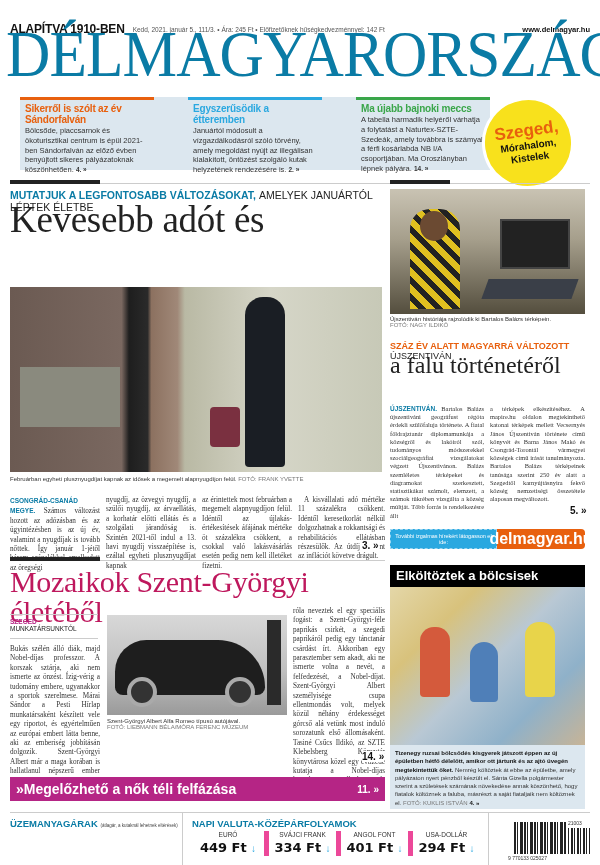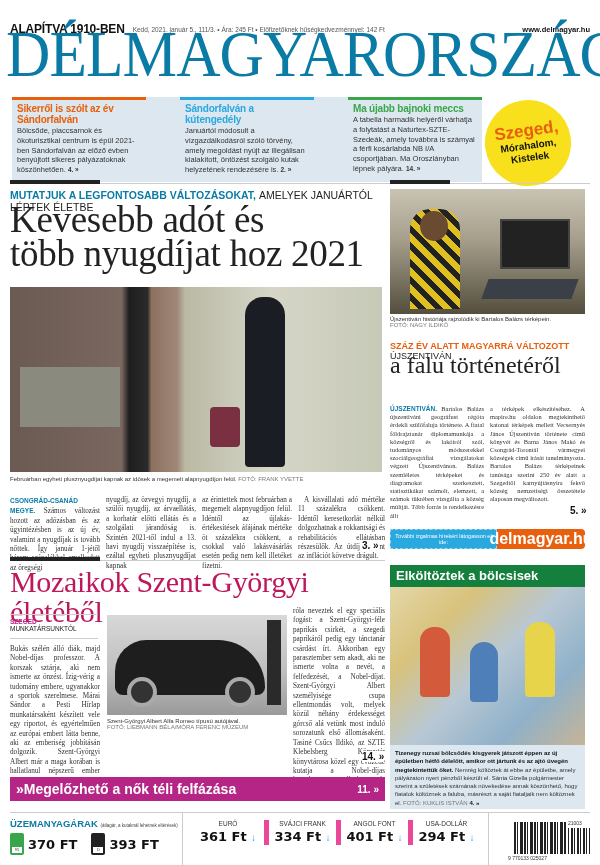--- a/index.html
+++ b/index.html
@@ -11,21 +11,21 @@
   .topstrip { left: 10px; top: 22px; width: 580px; height: 14px; display: flex; align-items: center; }
   .founded { font-weight: bold; font-size: 12px; color: #111; letter-spacing: -0.2px; }
   .issue { font-size: 6.5px; color: #555; margin-left: 8px; }
   .site { margin-left: auto; font-weight: bold; font-size: 7.5px; color: #111; }
 
   
   .masthead { left: 6px; top: 16px; width: 590px; height: 76px; font-family: "Liberation Serif", "DejaVu Serif", serif;
     font-size: 66px; line-height: 76px; color: #0a7ba5; letter-spacing: -1px; white-space: nowrap; transform: scaleX(0.93); transform-origin: left; }
 
   
-  .teasers { left: 12px; top: 97px; width: 470px; height: 85px; background: #dce7ef; display: flex; gap: 34px; }
+  .teasers { left: 20px; top: 97px; width: 470px; height: 73px; background: #dce7ef; display: flex; gap: 34px; }
   .teaser { flex: 1; padding: 4px 5px 0 5px; position: relative; }
   .teaser .bar { position: absolute; top: 0; left: 0; right: 0; height: 3px; }
   .teaser h3 { font-size: 10px; font-weight: bold; margin-top: 2px; letter-spacing: -0.2px; }
   .teaser p { font-size: 7.5px; line-height: 9.8px; color: #333; margin-top: 1px; }
   .pg { font-weight: bold; font-size: 6.5px; }
   .badge { left: 482px; top: 97px; width: 92px; height: 92px; border-radius: 50%; background: #f8e11c; border: 3px solid #fff;
     display: flex; flex-direction: column; align-items: center; justify-content: center; transform: rotate(-8deg); text-align: center; }
   .badge .b1 { font-size: 17px; font-weight: bold; color: #e8600e; line-height: 18px; }
   .badge .b2 { font-size: 10px; font-weight: bold; color: #111; line-height: 12px; }
 
@@ -47,21 +47,21 @@
 
   
   .r-kicker { font-size: 9px; font-weight: bold; color: #e8600e; }
   .r-kicker .rest { color: #222; font-weight: normal; }
   .r-hl { font-family: "Liberation Serif", serif; font-size: 24px; line-height: 24px; color: #222; }
 
   .promo { left: 390px; top: 529px; width: 195px; height: 20px; display: flex; }
   .promo .l { flex: 1; background: #2aa8e0; color: #fff; font-size: 5.5px; text-align: center; display: flex; align-items: center; justify-content: center; line-height: 6.5px; border: 1px dashed #9bd6f2; }
   .promo .r { width: 88px; background: #e8600e; color: #fff; font-weight: bold; font-size: 16px; display: flex; align-items: center; justify-content: center; border-radius: 0 4px 4px 0; }
 
-  .orange-bar { left: 390px; top: 565px; width: 195px; height: 22px; background: #15803d; color: #fff; font-weight: bold; font-size: 13px; padding: 3px 6px; }
+  .orange-bar { left: 390px; top: 565px; width: 195px; height: 22px; background: #000000; color: #fff; font-weight: bold; font-size: 13px; padding: 3px 6px; }
 
   .moz-hl { left: 10px; top: 567px; width: 370px; font-family: "Liberation Serif", serif; font-size: 30px; line-height: 30px; color: #be185d; letter-spacing: -0.3px; }
 
   .magenta-bar { left: 10px; top: 777px; width: 375px; height: 24px; background: #b52585; color: #fff; font-weight: bold; font-size: 14px; padding: 4px 6px; display: flex; }
   .magenta-bar .pg2 { margin-left: auto; font-size: 10px; padding-top: 3px; }
 
   .nursery-cap { left: 390px; top: 745px; width: 195px; height: 64px; background: #dce7ef; padding: 4px 5px; font-size: 6px; line-height: 8.3px; color: #333; }
   .nursery-cap b { color: #111; }
 
   
@@ -92,21 +92,21 @@
 <div class="abs masthead">DÉLMAGYARORSZÁG</div>
 
 <div class="abs teasers">
   <div class="teaser">
     <div class="bar" style="background:#e8600e"></div>
     <h3 style="color:#e8600e">Sikerről is szólt az év Sándorfalván</h3>
     <p><span>Bölcsőde, piaccsarnok és ökoturisztikai centrum is épül 2021-ben Sándorfalván az előző évben benyújtott sikeres pályázatoknak köszönhetően.</span> <span class="pg">4. »</span></p>
   </div>
   <div class="teaser">
     <div class="bar" style="background:#2aa8e0"></div>
-    <h3 style="color:#2aa8e0">Sándorfalván a kútengedély</h3>
+    <h3 style="color:#2aa8e0">Egyszerűsödik a étteremben</h3>
     <p><span>Januártól módosult a vízgazdálkodásról szóló törvény, amely megoldást nyújt az illegálisan kialakított, öntözést szolgáló kutak helyzetének rendezésére is.</span> <span class="pg">2. »</span></p>
   </div>
   <div class="teaser">
     <div class="bar" style="background:#3aa64a"></div>
     <h3 style="color:#3aa64a">Ma újabb bajnoki meccs</h3>
     <p><span>A tabella harmadik helyéről várhatja a folytatást a Naturtex-SZTE-Szedeák, amely továbbra is számyal a férfi kosárlabda NB I/A csoportjában. Ma Oroszlányban lépnek pályára.</span> <span class="pg">14. »</span></p>
   </div>
 </div>
 
 <div class="abs badge">
@@ -119,21 +119,20 @@
   <div style="display:flex;align-items:flex-end;">
     <div class="rule-dark" style="width:90px;"></div>
     <div class="rule-light" style="flex:1;"></div>
   </div>
 </div>
 <div class="abs kicker" style="left:10px;top:189px;width:380px;">
   <span class="hl">MUTATJUK A LEGFONTOSABB VÁLTOZÁSOKAT,</span> <span class="rest">AMELYEK JANUÁRTÓL LÉPTEK ÉLETBE</span>
 </div>
 <div class="abs lead-hl">
   <div>Kevesebb adót és</div>
-  <div>több nyugdíjat hoz 2021</div>
 </div>
 
 <div class="abs photo" style="left:10px;top:287px;width:372px;height:185px;background:linear-gradient(90deg,#6b5a52 0%,#7a6860 30%,#1e1e1e 32%,#2a2a2a 37%,#8c7160 38%,#a08878 45%,#b9b9a4 47%,#d6d6c8 70%,#c7c9b7 100%);">
   <div style="position:absolute;left:10px;top:80px;width:100px;height:60px;background:#8a8a7e;"></div>
   <div style="position:absolute;left:235px;top:10px;width:40px;height:170px;background:#1a1e24;border-radius:18px 18px 4px 4px;"></div>
   <div style="position:absolute;left:200px;top:120px;width:30px;height:40px;background:#7a3040;border-radius:4px;"></div>
 </div>
 <div class="abs caption" style="left:10px;top:476px;width:380px;">
   <span>Februárban egyheti pluszny­ugdíjat kapnak az idősek a megemelt alapnyugdíjon felül.</span> <span class="credit">FOTÓ: FRANK YVETTE</span>
 </div>
@@ -218,41 +217,28 @@
 <div class="abs pageref" style="left:362px;top:751px;">14. »</div>
 
 <div class="abs magenta-bar">
   <span>»Megelőzhető a nők téli felfázása</span>
   <span class="pg2">11. »</span>
 </div>
 
 <div class="abs footer">
   <div style="position:absolute;left:0;top:5px;width:170px;">
     <div class="ft-title"><span>ÜZEMANYAGÁRAK</span> <span class="ft-note">(átlagár, a kutaknál lehetnek eltérések)</span></div>
-    <div style="display:flex;gap:14px;margin-top:4px;">
-      <div class="fuel">
-        <div class="pump" style="background:#3aa64a;">
-            <span>95</span>
-          </div>
-        <span class="fuel-price">370 FT</span>
-      </div>
-      <div class="fuel">
-        <div class="pump" style="background:#222;">
-            <span>D</span>
-          </div>
-        <span class="fuel-price">393 FT</span>
-      </div>
-    </div>
   </div>
   <div style="position:absolute;left:172px;top:0;width:1px;height:52px;background:#ccc;"></div>
   <div style="position:absolute;left:182px;top:5px;width:300px;">
+    <div class="ft-title">NAPI VALUTA-KÖZÉPÁRFOLYAMOK</div>
     <div class="curr" style="margin-top:2px;">
       <div class="c">
         <div class="lbl">EURÓ</div>
-        <div><span class="val">361 Ft</span> <span class="arr">↓</span></div>
+        <div><span class="val">449 Ft</span> <span class="arr">↓</span></div>
       </div>
       <div class="c">
         <div class="lbl">SVÁJCI FRANK</div>
         <div><span class="val">334 Ft</span> <span class="arr">↓</span></div>
       </div>
       <div class="c">
         <div class="lbl">ANGOL FONT</div>
         <div><span class="val">401 Ft</span> <span class="arr">↓</span></div>
       </div>
       <div class="c">

